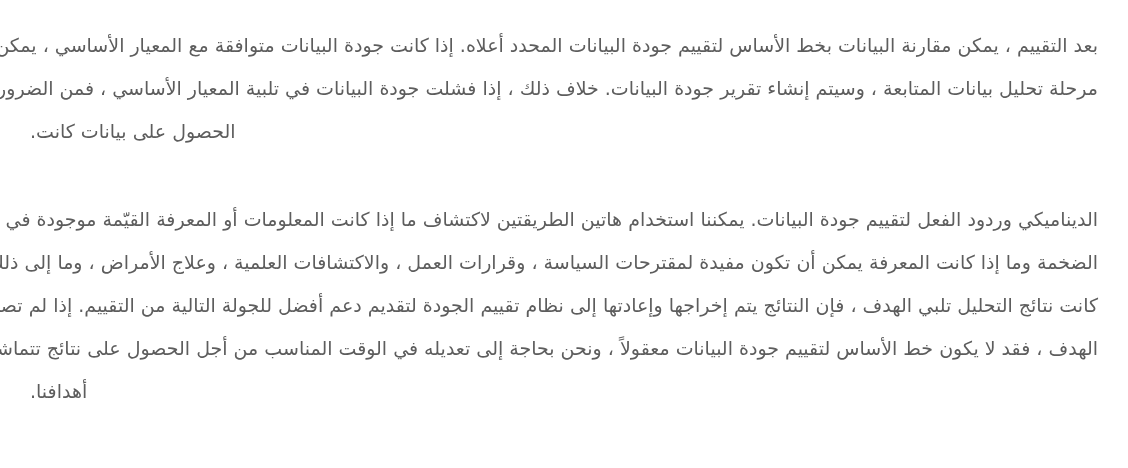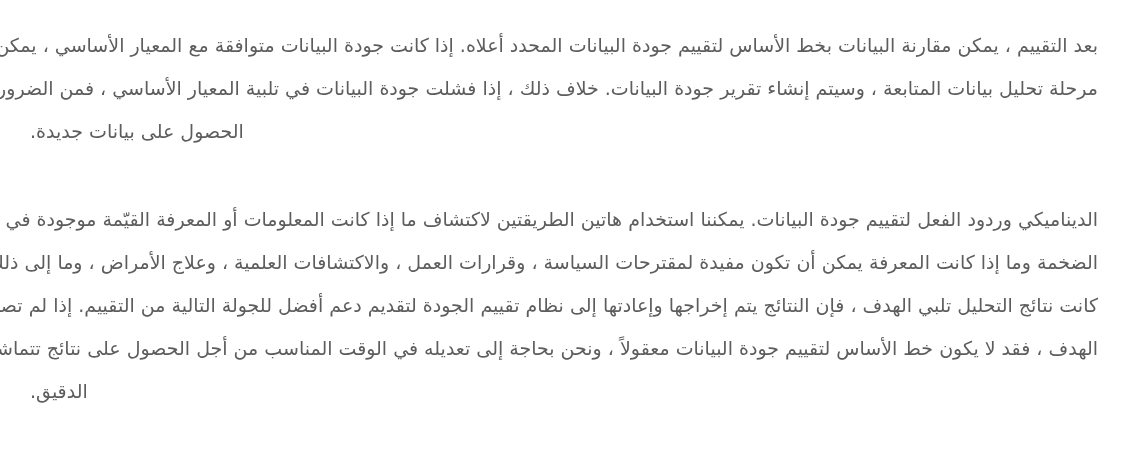--- a/index.html
+++ b/index.html
@@ -35,24 +35,24 @@
   }
 </style>
 </head>
 <body>
 
 <div class="page">
 
   <div class="para">
     <div class="line">بعد التقييم ، يمكن مقارنة البيانات بخط الأساس لتقييم جودة البيانات المحدد أعلاه. إذا كانت جودة البيانات متوافقة مع المعيار الأساسي ، يمكن إدخال</div>
     <div class="line">مرحلة تحليل بيانات المتابعة ، وسيتم إنشاء تقرير جودة البيانات. خلاف ذلك ، إذا فشلت جودة البيانات في تلبية المعيار الأساسي ، فمن الضروري</div>
-    <div class="line">الحصول على بيانات جديدة.</div>
+    <div class="line">الحصول على بيانات كانت.</div>
   </div>
 
   <div class="para">
     <div class="line">الديناميكي وردود الفعل لتقييم جودة البيانات. يمكننا استخدام هاتين الطريقتين لاكتشاف ما إذا كانت المعلومات أو المعرفة القيّمة موجودة في البيانات</div>
     <div class="line">الضخمة وما إذا كانت المعرفة يمكن أن تكون مفيدة لمقترحات السياسة ، وقرارات العمل ، والاكتشافات العلمية ، وعلاج الأمراض ، وما إلى ذلك. إذا</div>
     <div class="line">كانت نتائج التحليل تلبي الهدف ، فإن النتائج يتم إخراجها وإعادتها إلى نظام تقييم الجودة لتقديم دعم أفضل للجولة التالية من التقييم. إذا لم تصل النتائج إلى</div>
     <div class="line">الهدف ، فقد لا يكون خط الأساس لتقييم جودة البيانات معقولاً ، ونحن بحاجة إلى تعديله في الوقت المناسب من أجل الحصول على نتائج تتماشى مع</div>
-    <div class="line">الدقيق.</div>
+    <div class="line">أهدافنا.</div>
   </div>
 
 </div>
 
 </body></html>

